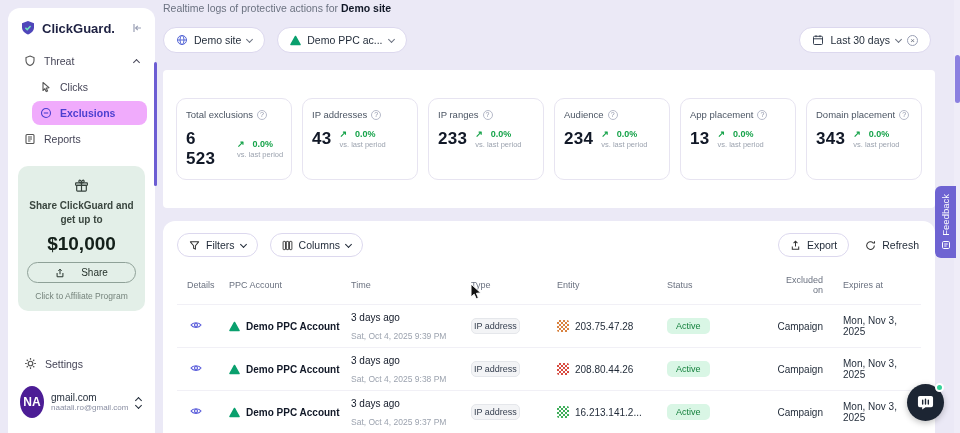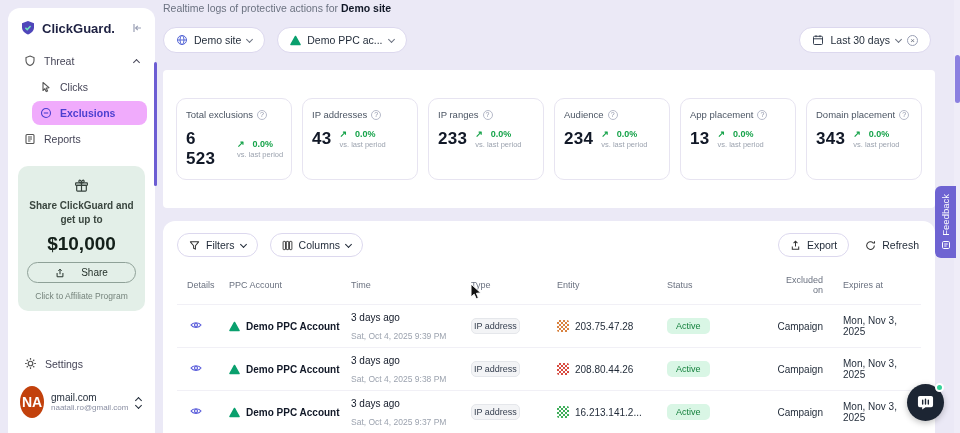--- a/index.html
+++ b/index.html
@@ -17,21 +17,21 @@
   .nav-item.active{background:#f0abfc;color:#4c3fd0;font-weight:bold}
   .side-scroll{position:absolute;right:-2px;top:54px;width:3px;height:124px;background:#6c5dd3;border-radius:2px}
   .promo{background:#e3efe8;border-radius:10px;padding:12px 9px 10px;text-align:center;margin:14px 2px 0;color:#3a463f}
   .promo-txt{font-size:10px;font-weight:bold;line-height:1.35;margin-top:6px}
   .promo-amt{font-size:19px;font-weight:bold;color:#14201a;margin:7px 0}
   .share-btn{display:flex;align-items:center;justify-content:center;gap:16px;width:100%;border:1px solid #8fa198;border-radius:12px;background:transparent;padding:4px 0;font-size:10px;color:#26332c;cursor:pointer}
   .promo-link{font-size:8.5px;color:#75837b;margin-top:8px}
   .spacer{flex:1}
   .settings-row{display:flex;align-items:flex-end;gap:8px;padding:8px;font-size:10.5px;color:#454557;cursor:pointer}
   .user-row{display:flex;align-items:center;gap:7px;padding:8px 4px 2px;cursor:pointer}
-  .avatar{width:24px;height:32px;border-radius:50%;background:#c2410c;color:#fff;font-size:14px;font-weight:bold;display:flex;align-items:center;justify-content:center;flex:none}
+  .avatar{width:24px;height:32px;border-radius:50%;background:#4c1d95;color:#fff;font-size:12px;font-weight:bold;display:flex;align-items:center;justify-content:center;flex:none}
   .user-meta{flex:1;min-width:0}
   .user-name{font-size:10px;color:#1f2937}
   .user-mail{font-size:8px;color:#8a8fa3;white-space:nowrap;overflow:hidden;text-overflow:ellipsis}
   .updown{display:flex;flex-direction:column;gap:2px;padding-right:2px}
 
   .chev{width:5px;height:5px;border-right:1.3px solid currentColor;border-bottom:1.3px solid currentColor;transform:rotate(45deg);display:inline-block;flex:none;margin-top:-2px}
   .chev.up{transform:rotate(-135deg);margin-top:2px}
 
   
   .main{position:absolute;left:163px;top:0;width:772px}

